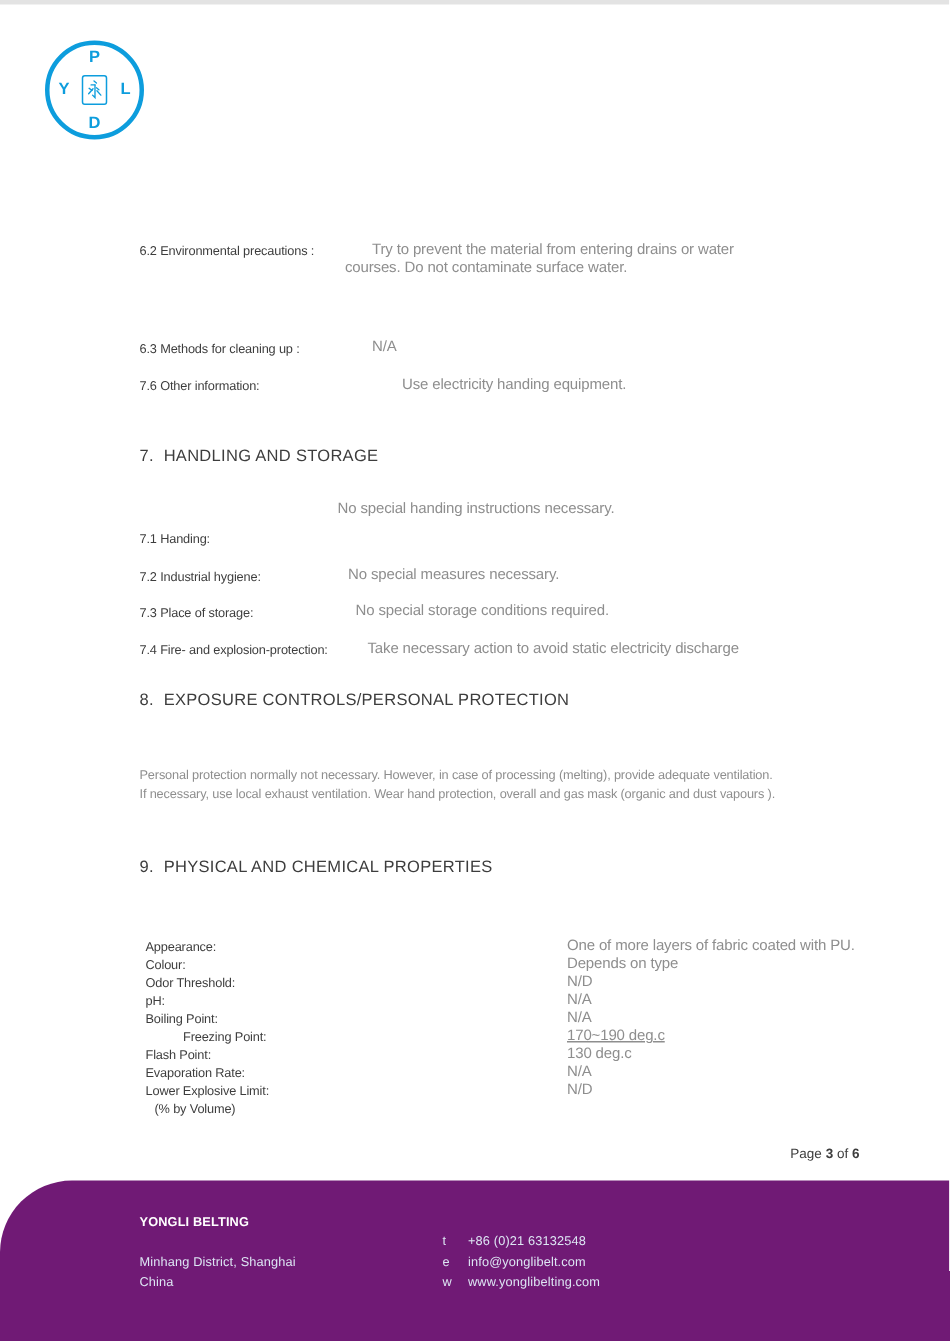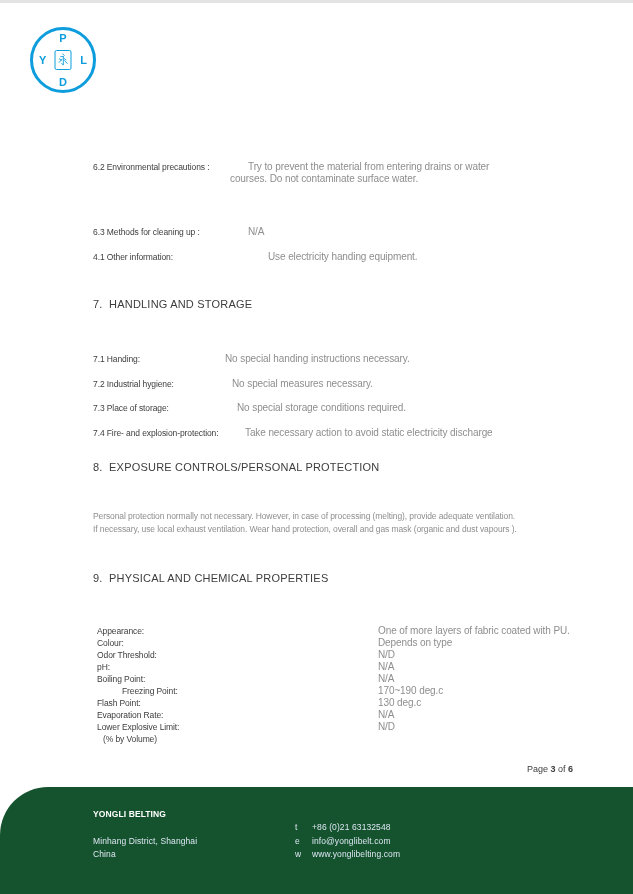--- a/index.html
+++ b/index.html
@@ -24,21 +24,21 @@
   .logo-letter.p { left:50%; transform:translateX(-50%); top:6px; }
   .logo-letter.d { left:50%; transform:translateX(-50%); bottom:5px; }
   .logo-letter.y { left:9px;  top:50%; transform:translateY(-50%); }
   .logo-letter.l { right:9px; top:50%; transform:translateY(-50%); }
   .logo-square { position:absolute; left:50%; top:50%; transform:translate(-50%,-50%);
     width:17px; height:20px; border:1.6px solid #0d9ddd; border-radius:2px; box-sizing:border-box;
     display:flex; align-items:center; justify-content:center; }
 
   
   .footer { position:absolute; left:0; top:787px; width:633px; height:107px;
-    background:#14532d; border-top-left-radius:48px; }
+    background:#701a75; border-top-left-radius:48px; }
   .f-txt { position:absolute; white-space:nowrap; font-size:8.5px; letter-spacing:0.1px;
     color:#dde6f4; line-height:13.5px; }
   .f-bold { font-weight:bold; color:#ffffff; }
 </style>
 </head>
 <body>
 
 <div class="page">
   <div class="top-strip"></div>
 
@@ -64,28 +64,28 @@
   <div>
     <span class="abs lbl" style="left:93px; top:161px;">6.2 Environmental precautions :</span>
     <span class="abs val" style="left:248px; top:161px;">Try to prevent the material from entering drains or water</span>
     <span class="abs val" style="left:230px; top:173px;">courses. Do not contaminate surface water.</span>
   </div>
   <div>
     <span class="abs lbl" style="left:93px; top:226px;">6.3 Methods for cleaning up :</span>
     <span class="abs val" style="left:248px; top:226px;">N/A</span>
   </div>
   <div>
-    <span class="abs lbl" style="left:93px; top:251px;">4.1 Other information:</span>
+    <span class="abs lbl" style="left:93px; top:251px;">7.6 Other information:</span>
     <span class="abs val" style="left:268px; top:251px;">Use electricity handing equipment.</span>
   </div>
 
   <div class="abs heading" style="left:93px; top:298px;">7.&nbsp; HANDLING AND STORAGE</div>
   <div>
     <span class="abs lbl" style="left:93px; top:353px;">7.1 Handing:</span>
-    <span class="abs val" style="left:225px; top:353px;">No special handing instructions necessary.</span>
+    <span class="abs val" style="left:225px; top:334px;">No special handing instructions necessary.</span>
   </div>
   <div>
     <span class="abs lbl" style="left:93px; top:378px;">7.2 Industrial hygiene:</span>
     <span class="abs val" style="left:232px; top:378px;">No special measures necessary.</span>
   </div>
   <div>
     <span class="abs lbl" style="left:93px; top:402px;">7.3 Place of storage:</span>
     <span class="abs val" style="left:237px; top:402px;">No special storage conditions required.</span>
   </div>
   <div>
@@ -114,21 +114,21 @@
   <div>
     <span class="abs lbl" style="left:97px; top:661px;text-align:center;">pH:</span>
     <span class="abs val" style="left:378px; top:661px;">N/A</span>
   </div>
   <div>
     <span class="abs lbl" style="left:97px; top:673px;">Boiling Point:</span>
     <span class="abs val" style="left:378px; top:673px;">N/A</span>
   </div>
   <div>
     <span class="abs lbl" style="left:97px; top:685px;margin-left:25px;">Freezing Point:</span>
-    <span class="abs val" style="left:378px; top:685px;">170~190 deg.c</span>
+    <span class="abs val" style="left:378px; top:685px;text-decoration:underline;">170~190 deg.c</span>
   </div>
   <div>
     <span class="abs lbl" style="left:97px; top:697px;">Flash Point:</span>
     <span class="abs val" style="left:378px; top:697px;">130 deg.c</span>
   </div>
   <div>
     <span class="abs lbl" style="left:97px; top:709px;">Evaporation Rate:</span>
     <span class="abs val" style="left:378px; top:709px;">N/A</span>
   </div>
   <div>

